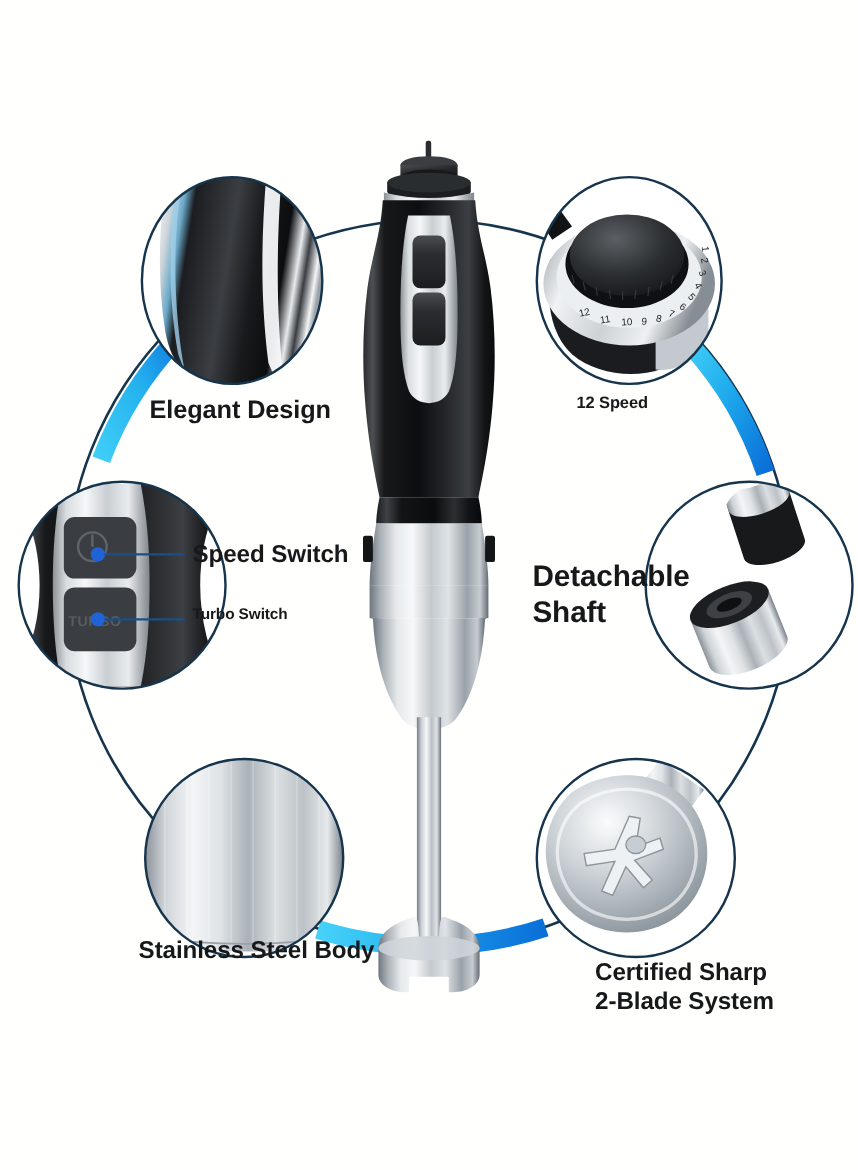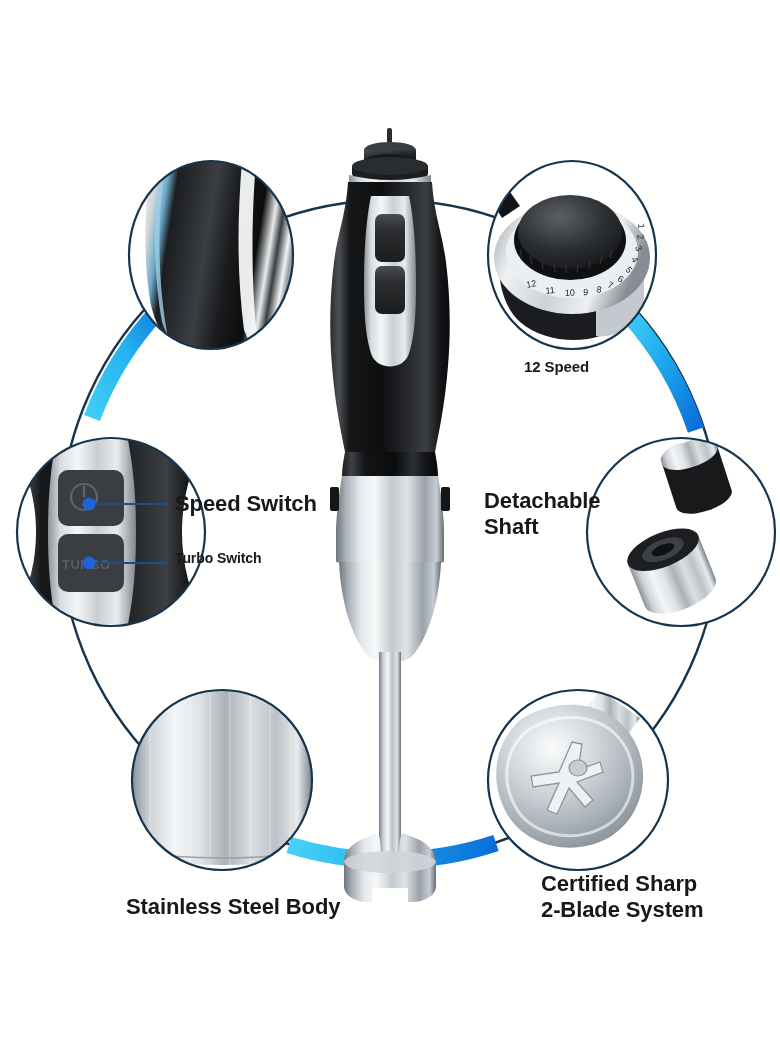--- a/index.html
+++ b/index.html
@@ -21,22 +21,22 @@
     font-weight:700;
     letter-spacing:-0.1px;
     line-height:1.18;
     white-space:pre-line;
     font-family:"Liberation Sans", sans-serif;
   }
   .lbl-elegant   {left:136px; top:359px; font-size:23px;}
   .lbl-speed12   {left:524px; top:358px; font-size:15px;}
   .lbl-speedsw   {left:175px; top:491px; font-size:22px;}
   .lbl-turbosw   {left:175px; top:550px; font-size:14px;}
-  .lbl-detach    {left:484px; top:488px; font-size:22px;}
-  .lbl-stainless {left:126px; top:894px; font-size:22px;}
+  .lbl-detach    {left:484px; top:509px; font-size:27px;}
+  .lbl-stainless {left:126px; top:851px; font-size:22px;}
   .lbl-blade     {left:541px; top:871px; font-size:22px;}
 </style>
 </head>
 <body>
 
 <div id="stage">
 
   <svg class="layer" id="svg-ring" viewBox="0 0 780 1064">
     <defs>
       <linearGradient id="blueArcGrad" x1="0" y1="0" x2="1" y2="0">
@@ -413,20 +413,21 @@
     <g>
       <circle cx="89" cy="504" r="6.5" fill="#1f63d6"></circle>
       <path d="M95 504 H168" stroke="#1b4f86" stroke-width="2"></path>
     </g>
     <g>
       <circle cx="89" cy="563" r="6.5" fill="#1f63d6"></circle>
       <path d="M95 563 H168" stroke="#1b4f86" stroke-width="2"></path>
     </g>
   </svg>
 
+  <div class="label lbl-elegant">Elegant Design</div>
   <div class="label lbl-speed12">12 Speed</div>
   <div class="label lbl-speedsw">Speed Switch</div>
   <div class="label lbl-turbosw">Turbo Switch</div>
   <div class="label lbl-detach">Detachable
 Shaft</div>
   <div class="label lbl-stainless">Stainless Steel Body</div>
   <div class="label lbl-blade">Certified Sharp
 2-Blade System</div>
 
 </div>

